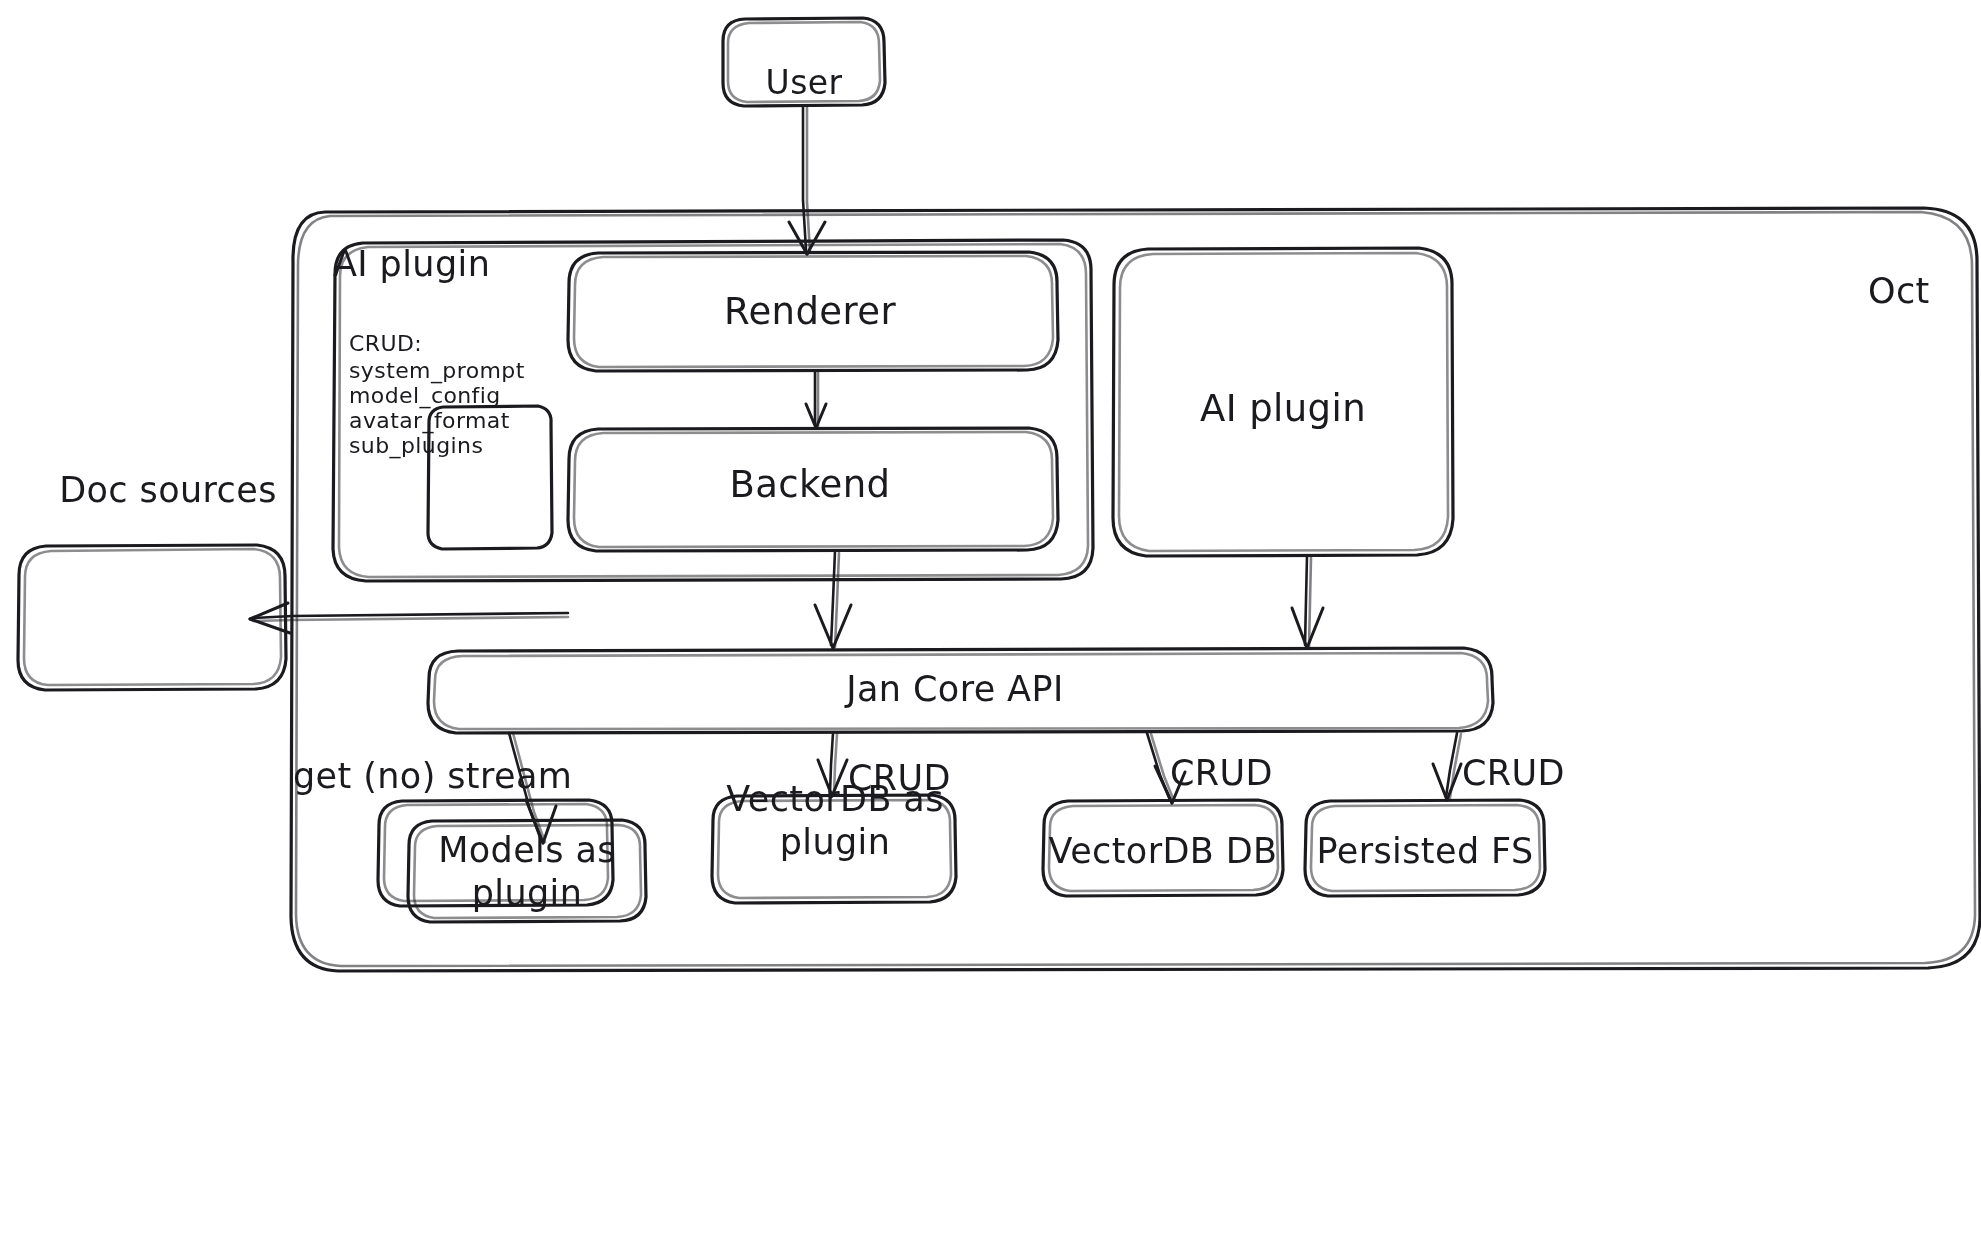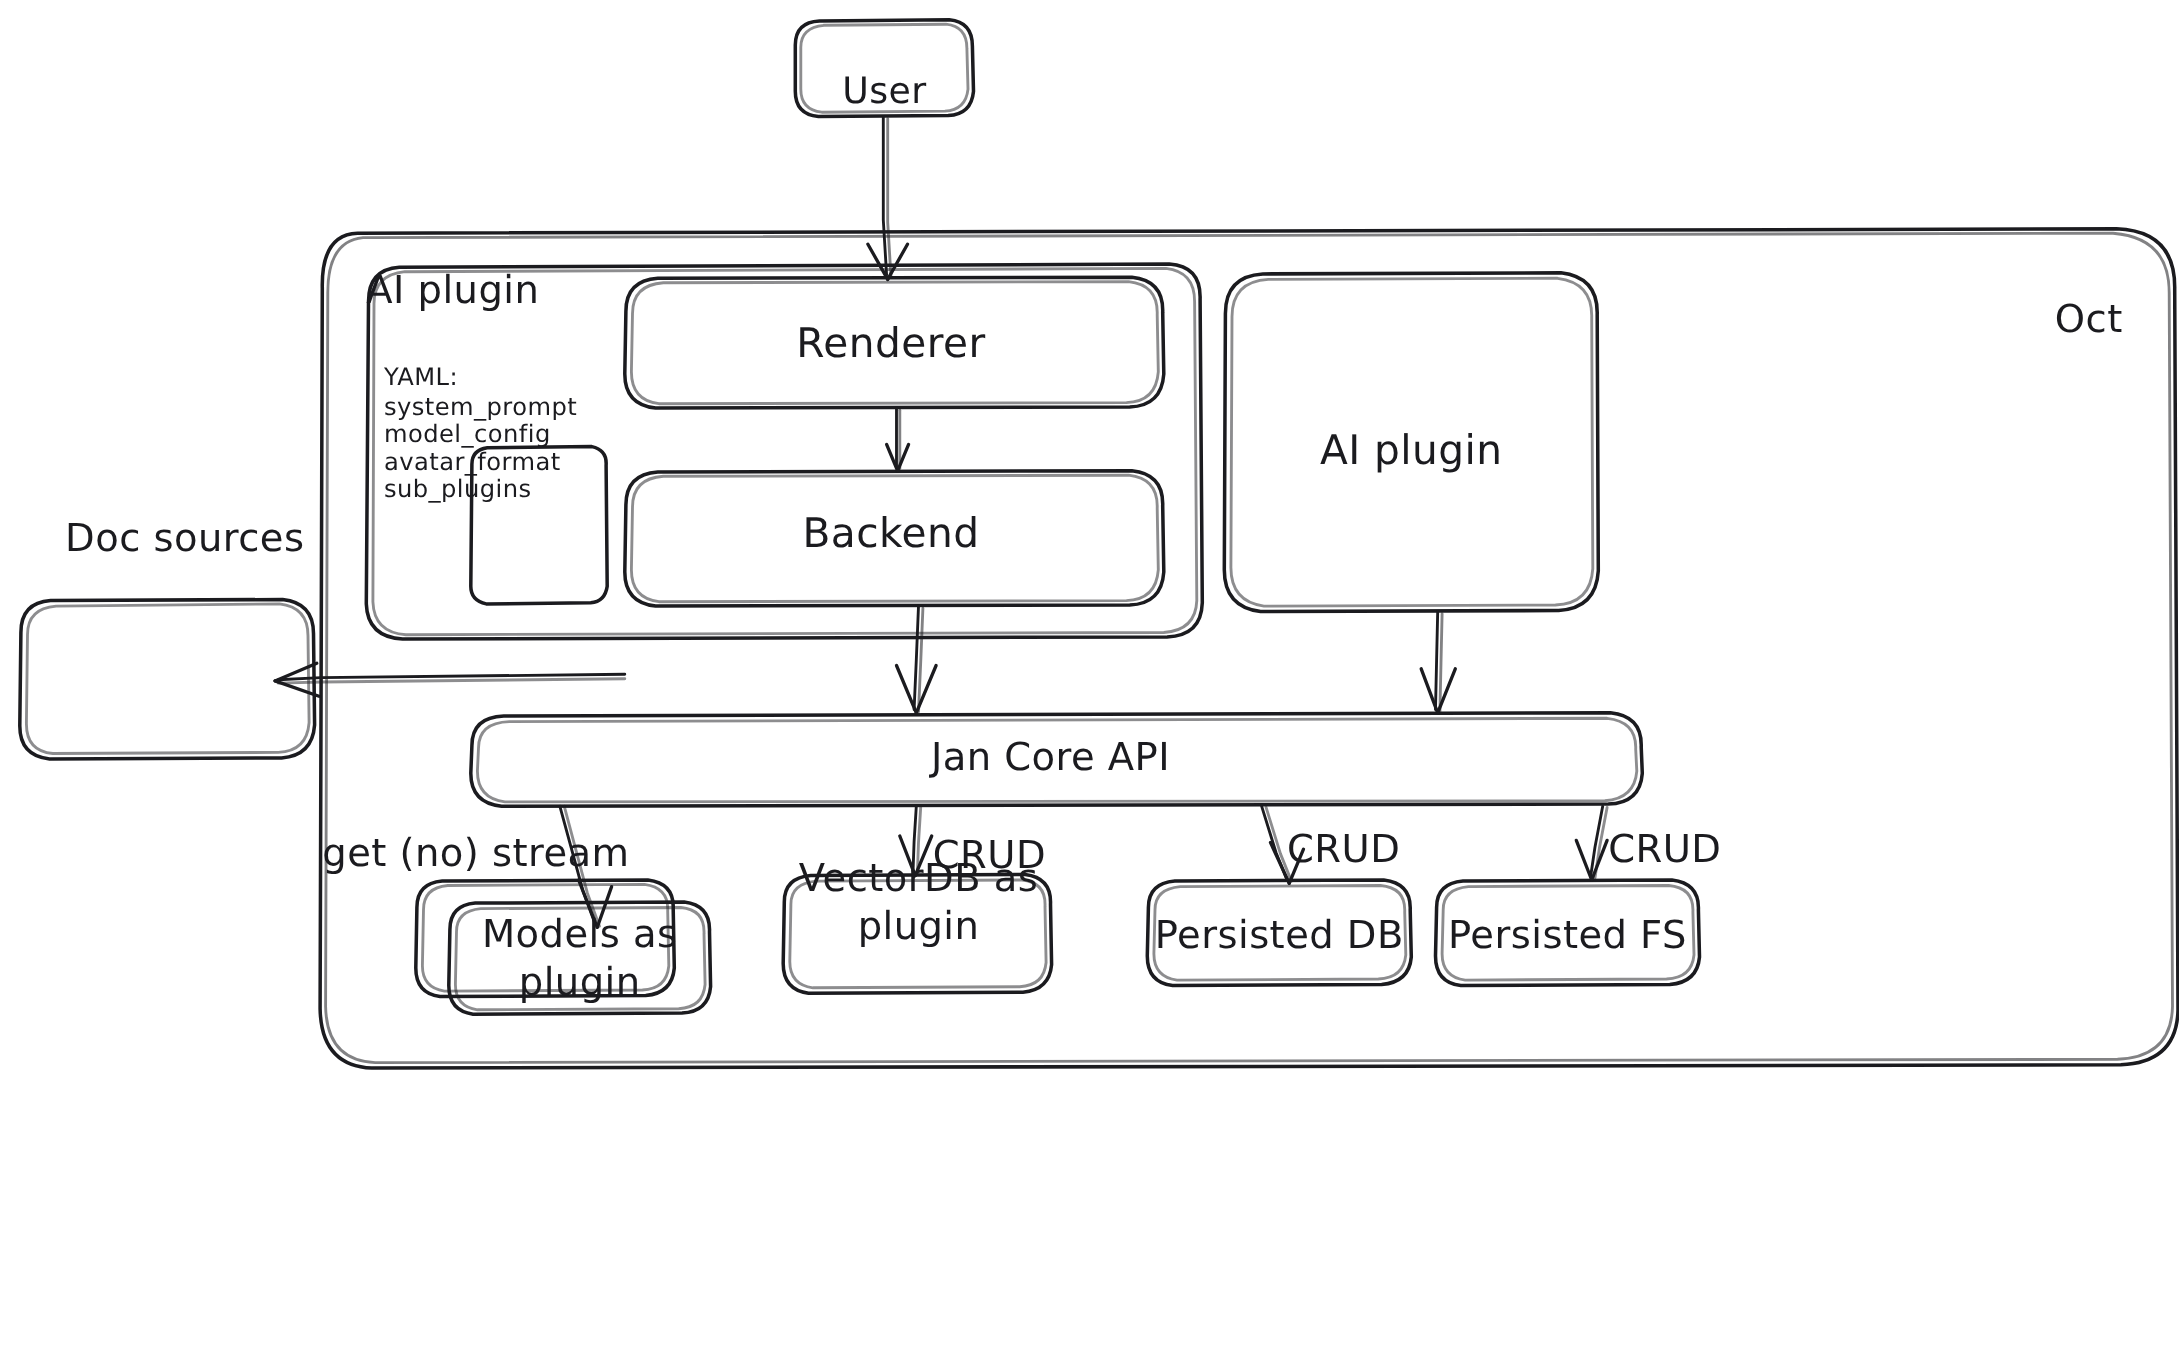--- a/index.html
+++ b/index.html
@@ -203,21 +203,21 @@
 
   </svg>
 
   <div class="node-label lbl-md center" style="left:804px; top:63px;">User</div>
 
 
   <div class="node-label lbl-lg leftal" style="left:1868px; top:270px;">Oct</div>
 
   <div class="node-label lbl-lg leftal" style="left:333px; top:243px;">AI plugin</div>
 
-  <div class="node-label lbl-sm leftal" style="left:349px; top:331px;">YAML:</div>
+  <div class="node-label lbl-sm leftal" style="left:349px; top:331px;">CRUD:</div>
   <div class="node-label lbl-sm leftal" style="left:349px; top:358px;">system_prompt</div>
   <div class="node-label lbl-sm leftal" style="left:349px; top:383px;">model_config</div>
   <div class="node-label lbl-sm leftal" style="left:349px; top:408px;">avatar_format</div>
   <div class="node-label lbl-sm leftal" style="left:349px; top:433px;">sub_plugins</div>
 
   <div class="node-label lbl-xl center" style="left:810px; top:312px;">Renderer</div>
 
   <div class="node-label lbl-xl center" style="left:810px; top:485px;">Backend</div>
 
   <div class="node-label lbl-xl center" style="left:1283px; top:409px;">AI plugin</div>
@@ -227,21 +227,21 @@
   <div class="node-label lbl-lg center" style="left:955px; top:689px;">Jan Core API</div>
 
   <div class="node-label lbl-lg leftal" style="left:293px; top:755px;">get (no) stream</div>
 
   <div class="node-label lbl-lg center" style="left:527px; top:872px;">Models as
 plugin</div>
 
   <div class="node-label lbl-lg center" style="left:835px; top:821px;">VectorDB as
 plugin</div>
 
-  <div class="node-label lbl-lg center" style="left:1163px; top:851px;">Persisted DB</div>
+  <div class="node-label lbl-lg center" style="left:1163px; top:851px;">VectorDB DB</div>
 
   <div class="node-label lbl-lg center" style="left:1425px; top:851px;">Persisted FS</div>
 
   <div class="node-label lbl-lg leftal" style="left:848px; top:757px;">CRUD</div>
 
   <div class="node-label lbl-lg leftal" style="left:1170px; top:752px;">CRUD</div>
 
   <div class="node-label lbl-lg leftal" style="left:1462px; top:752px;">CRUD</div>
 
 </div>

